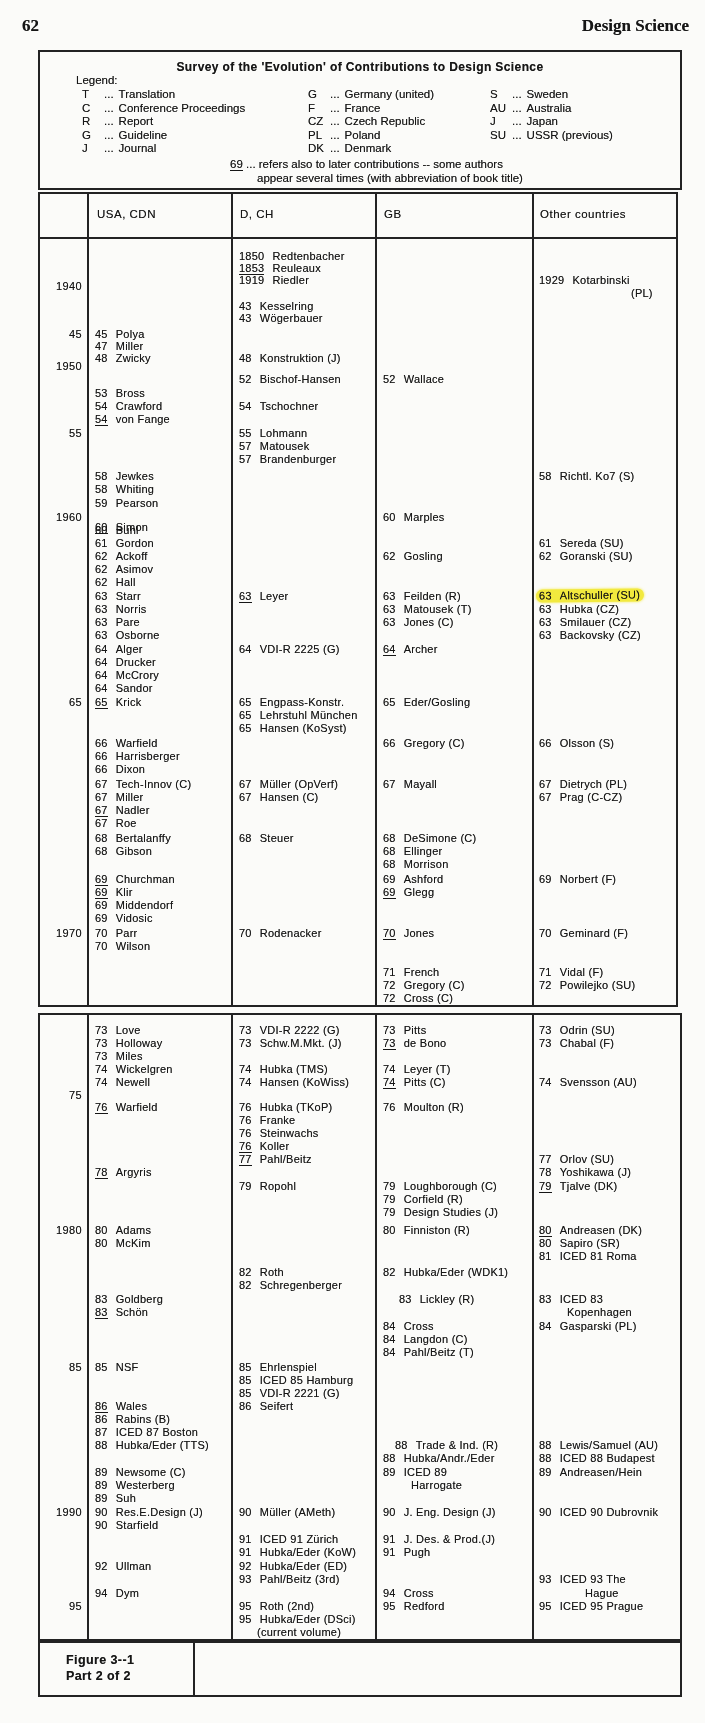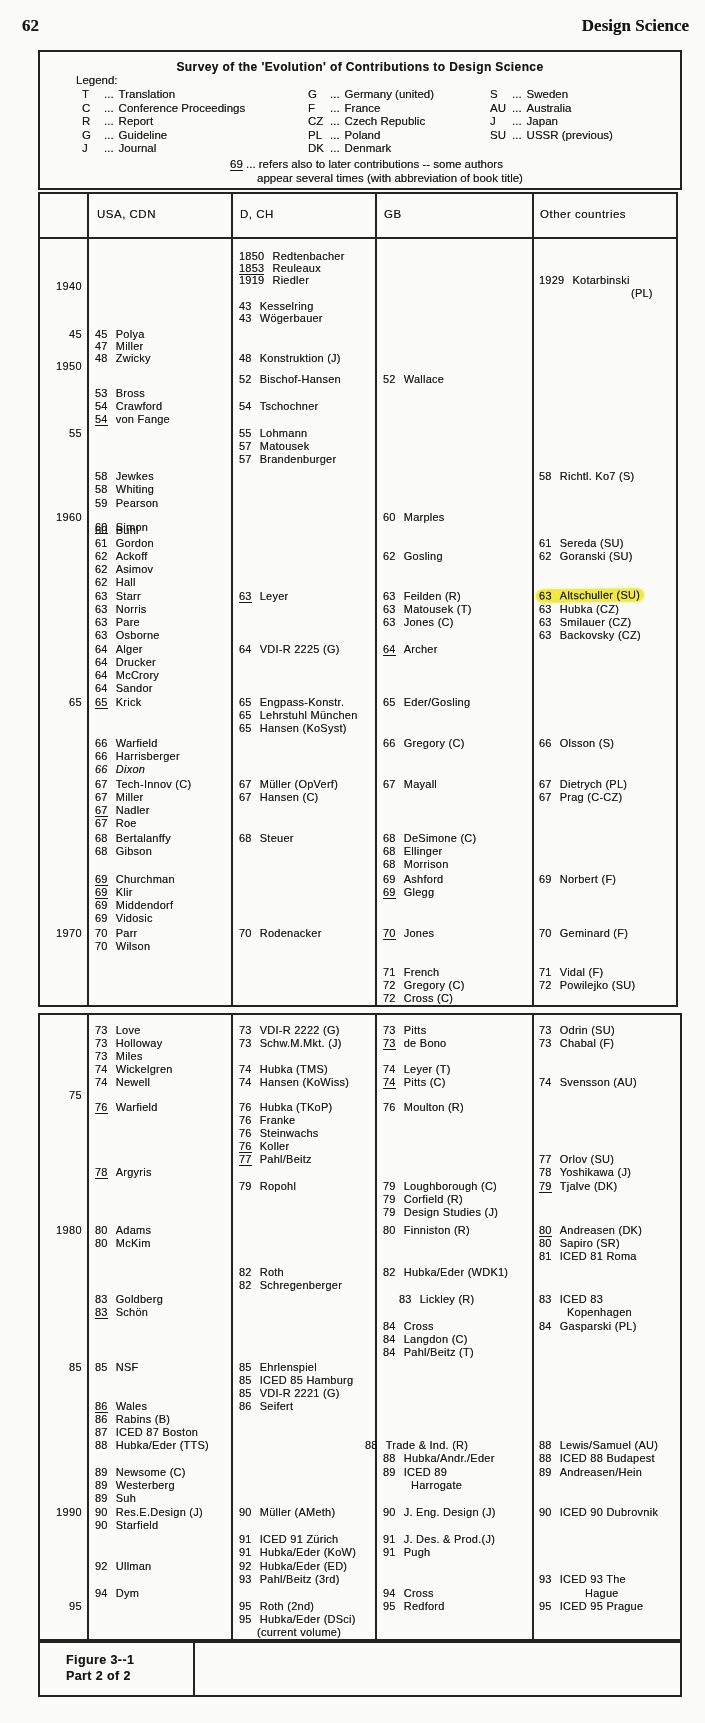--- a/index.html
+++ b/index.html
@@ -117,21 +117,21 @@
       <div class="entry" style="top: 409px; left: 55px;"><span class="yr">63</span><span class="nm">Norris</span></div>
       <div class="entry" style="top: 422px; left: 55px;"><span class="yr">63</span><span class="nm">Pare</span></div>
       <div class="entry" style="top: 435px; left: 55px;"><span class="yr">63</span><span class="nm">Osborne</span></div>
       <div class="entry" style="top: 449px; left: 55px;"><span class="yr">64</span><span class="nm">Alger</span></div>
       <div class="entry" style="top: 462px; left: 55px;"><span class="yr">64</span><span class="nm">Drucker</span></div>
       <div class="entry" style="top: 475px; left: 55px;"><span class="yr">64</span><span class="nm">McCrory</span></div>
       <div class="entry" style="top: 488px; left: 55px;"><span class="yr">64</span><span class="nm">Sandor</span></div>
       <div class="entry" style="top: 502px; left: 55px;"><span class="yr u">65</span><span class="nm">Krick</span></div>
       <div class="entry" style="top: 543px; left: 55px;"><span class="yr">66</span><span class="nm">Warfield</span></div>
       <div class="entry" style="top: 556px; left: 55px;"><span class="yr">66</span><span class="nm">Harrisberger</span></div>
-      <div class="entry" style="top: 569px; left: 55px; font-style: italic;"><span class="yr">66</span><span class="nm">Dixon</span></div>
+      <div class="entry" style="top: 569px; left: 55px;"><span class="yr">66</span><span class="nm">Dixon</span></div>
       <div class="entry" style="top: 584px; left: 55px;"><span class="yr">67</span><span class="nm">Tech-Innov (C)</span></div>
       <div class="entry" style="top: 597px; left: 55px;"><span class="yr">67</span><span class="nm">Miller</span></div>
       <div class="entry" style="top: 610px; left: 55px;"><span class="yr u">67</span><span class="nm">Nadler</span></div>
       <div class="entry" style="top: 623px; left: 55px;"><span class="yr">67</span><span class="nm">Roe</span></div>
       <div class="entry" style="top: 638px; left: 55px;"><span class="yr">68</span><span class="nm">Bertalanffy</span></div>
       <div class="entry" style="top: 651px; left: 55px;"><span class="yr">68</span><span class="nm">Gibson</span></div>
       <div class="entry" style="top: 679px; left: 55px;"><span class="yr u">69</span><span class="nm">Churchman</span></div>
       <div class="entry" style="top: 692px; left: 55px;"><span class="yr u">69</span><span class="nm">Klir</span></div>
       <div class="entry" style="top: 705px; left: 55px;"><span class="yr">69</span><span class="nm">Middendorf</span></div>
       <div class="entry" style="top: 718px; left: 55px;"><span class="yr">69</span><span class="nm">Vidosic</span></div>
@@ -258,21 +258,21 @@
       <div class="entry" style="top: 86px; left: 343px;"><span class="yr">76</span><span class="nm">Moulton (R)</span></div>
       <div class="entry" style="top: 165px; left: 343px;"><span class="yr">79</span><span class="nm">Loughborough (C)</span></div>
       <div class="entry" style="top: 178px; left: 343px;"><span class="yr">79</span><span class="nm">Corfield (R)</span></div>
       <div class="entry" style="top: 191px; left: 343px;"><span class="yr">79</span><span class="nm">Design Studies (J)</span></div>
       <div class="entry" style="top: 209px; left: 343px;"><span class="yr">80</span><span class="nm">Finniston (R)</span></div>
       <div class="entry" style="top: 251px; left: 343px;"><span class="yr">82</span><span class="nm">Hubka/Eder (WDK1)</span></div>
       <div class="entry" style="top: 278px; left: 343px; padding-left: 16px;"><span class="yr">83</span><span class="nm">Lickley (R)</span></div>
       <div class="entry" style="top: 305px; left: 343px;"><span class="yr">84</span><span class="nm">Cross</span></div>
       <div class="entry" style="top: 318px; left: 343px;"><span class="yr">84</span><span class="nm">Langdon (C)</span></div>
       <div class="entry" style="top: 331px; left: 343px;"><span class="yr">84</span><span class="nm">Pahl/Beitz (T)</span></div>
-      <div class="entry" style="top: 424px; left: 325px;"><span class="yr">88</span><span class="nm">Trade &amp; Ind. (R)</span></div>
+      <div class="entry" style="top: 424px; left: 355px;"><span class="yr">88</span><span class="nm">Trade &amp; Ind. (R)</span></div>
       <div class="entry" style="top: 437px; left: 343px;"><span class="yr">88</span><span class="nm">Hubka/Andr./Eder</span></div>
       <div class="entry" style="top: 451px; left: 343px;"><span class="yr">89</span><span class="nm">ICED 89</span></div>
       <div class="entry" style="top: 464px; left: 371px;"><span class="nm">Harrogate</span></div>
       <div class="entry" style="top: 491px; left: 343px;"><span class="yr">90</span><span class="nm">J. Eng. Design (J)</span></div>
       <div class="entry" style="top: 518px; left: 343px;"><span class="yr">91</span><span class="nm">J. Des. &amp; Prod.(J)</span></div>
       <div class="entry" style="top: 531px; left: 343px;"><span class="yr">91</span><span class="nm">Pugh</span></div>
       <div class="entry" style="top: 572px; left: 343px;"><span class="yr">94</span><span class="nm">Cross</span></div>
       <div class="entry" style="top: 585px; left: 343px;"><span class="yr">95</span><span class="nm">Redford</span></div>
       <div class="entry" style="top: 9px; left: 499px;"><span class="yr">73</span><span class="nm">Odrin (SU)</span></div>
       <div class="entry" style="top: 22px; left: 499px;"><span class="yr">73</span><span class="nm">Chabal (F)</span></div>

